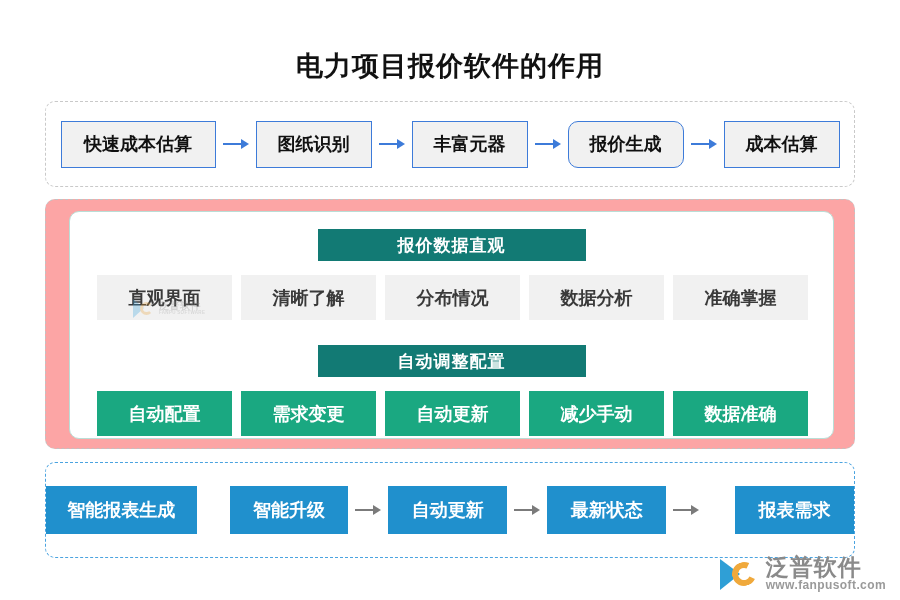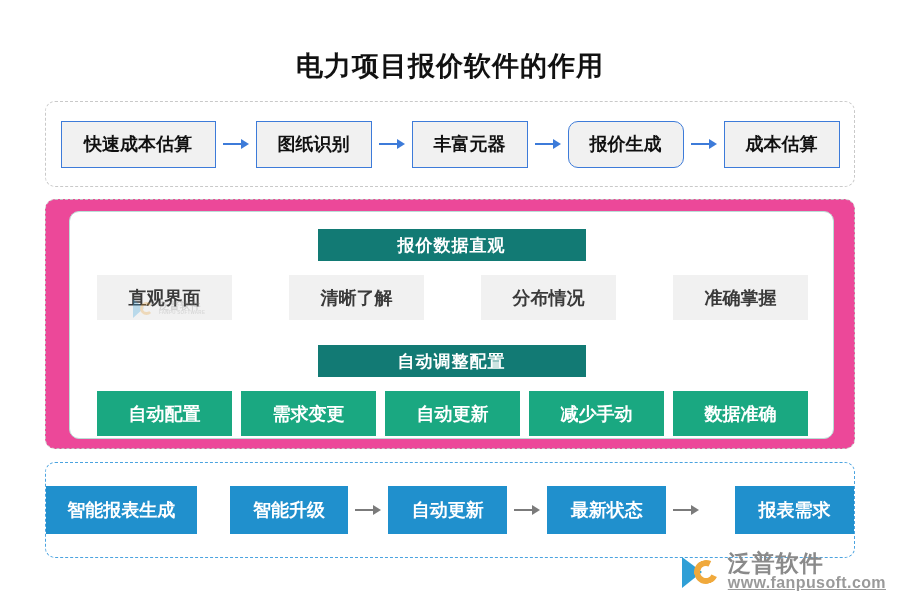--- a/index.html
+++ b/index.html
@@ -94,21 +94,21 @@
 
   
   .section-mid {
     position: absolute;
     left: 45px;
     top: 199px;
     width: 810px;
     height: 250px;
     border: 1.5px dashed #c2c2c2;
     border-radius: 10px;
-    background: #ec4899;
+    background: #fca5a5;
     box-sizing: border-box;
   }
   .mid-inner {
     position: absolute;
     left: 23px;
     top: 11px;
     width: 765px;
     height: 228px;
     background: #ffffff;
     border: 1.3px solid #b9ded6;
@@ -282,25 +282,24 @@
     flex-direction: column;
     line-height: 1.05;
   }
   .logo-cn {
     font-size: 23px;
     font-weight: bold;
     color: #8a8a8a;
     letter-spacing: 1px;
   }
   .logo-en {
-    font-size: 16px;
+    font-size: 12px;
     font-weight: bold;
     color: #9a9a9a;
     letter-spacing: 0.4px;
-    text-decoration: underline;
   }
 </style>
 </head>
 <body>
 
 <div class="page">
 
   <div class="page-title">电力项目报价软件的作用</div>
 
   <div class="section-top">
@@ -353,20 +352,21 @@
                 <div class="sw2"></div>
             </div>
             <div class="wm-text">
               <div class="wm-cn">泛普软件</div>
               <div class="wm-en">FANPU SOFTWARE</div>
             </div>
           </div>
         </div>
         <div class="chip chip-gray">清晰了解</div>
         <div class="chip chip-gray">分布情况</div>
+        <div class="chip chip-gray">数据分析</div>
         <div class="chip chip-gray">准确掌握</div>
       </div>
 
       <div class="band band-2">自动调整配置</div>
 
       <div class="chip-row chip-row-green">
         <div class="chip chip-green">自动配置</div>
         <div class="chip chip-green">需求变更</div>
         <div class="chip chip-green">自动更新</div>
         <div class="chip chip-green">减少手动</div>

